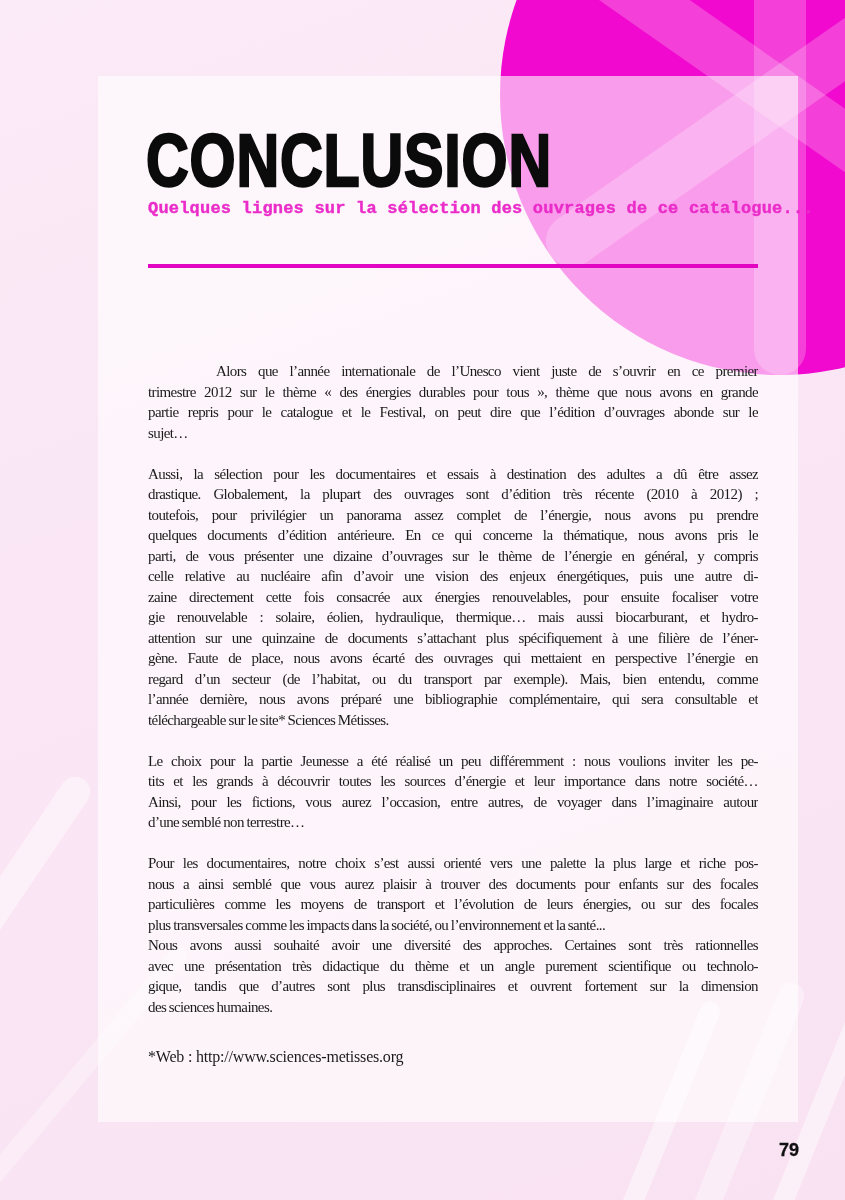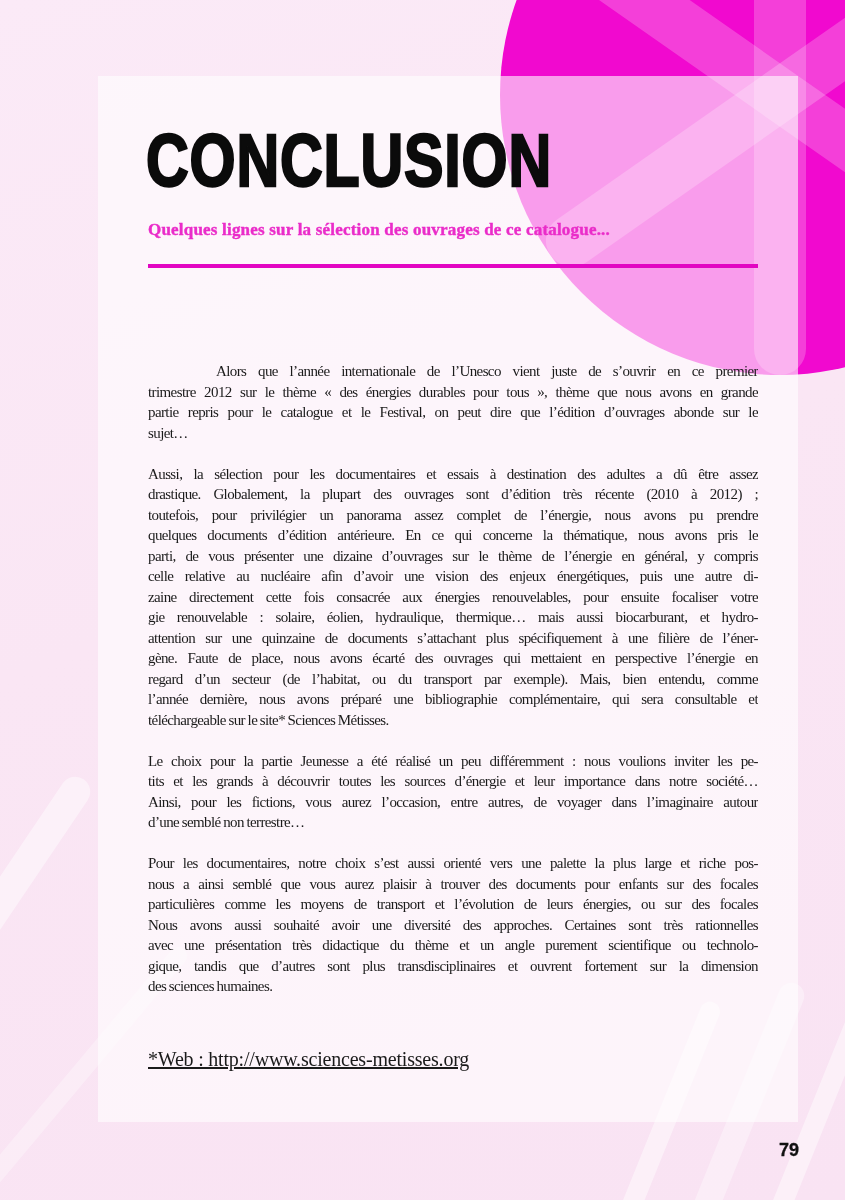--- a/index.html
+++ b/index.html
@@ -35,41 +35,41 @@
   }
   
   .title{
     position:absolute;left:146px;top:124px;margin:0;
     font-family:"Liberation Sans", sans-serif;
     font-size:74px;line-height:74px;font-weight:900;color:#0b0b0b;
     letter-spacing:1px;-webkit-text-stroke:2.4px #0b0b0b;
     transform:scaleX(.8);transform-origin:left center;white-space:nowrap;
   }
   .subtitle{
-    position:absolute;left:148px;top:219px;margin:0;
-    font-family:Liberation Serif, serif;
+    position:absolute;left:148px;top:198px;margin:0;
+    font-family:Liberation Mono, monospace;
     font-size:17px;line-height:22px;font-weight:bold;
     letter-spacing:.2px;-webkit-text-stroke:.4px currentColor;
     white-space:nowrap;
   }
   .rule{position:absolute;left:148px;top:264px;width:610px;height:4px;}
   .body{
     position:absolute;left:148px;top:322px;width:610px;
     font-size:15px;line-height:20.5px;color:#1b1b1b;
     letter-spacing:-.6px;word-spacing:-.6px;margin-top:39px;
   }
   .body p{margin:0;}
   .body p.gap{margin-bottom:20.5px;}
   .line{display:block;height:20.5px;overflow:hidden;
     text-align:justify;text-align-last:justify;}
   .line.last{text-align-last:left;}
   .line.indent{text-indent:68px;}
   .footnote{
     position:absolute;left:148px;top:1048px;
-    font-size:20px;color:#1b1b1b;letter-spacing:-.2px;text-decoration:underline;
+    font-size:16px;color:#1b1b1b;letter-spacing:-.2px;
   }
   .pagenum{
     position:absolute;left:779px;top:1140px;
     font-family:"Liberation Sans", sans-serif;
     font-size:18px;font-weight:bold;color:#111;
     -webkit-text-stroke:.3px #111;
   }
 </style>
 </head>
 <body>
@@ -121,20 +121,21 @@
       <p class="gap">
         <span class="line">Le choix pour la partie Jeunesse a été réalisé un peu différemment : nous voulions inviter les pe-</span>
         <span class="line">tits et les grands à découvrir toutes les sources d’énergie et leur importance dans notre société…</span>
         <span class="line">Ainsi, pour les fictions, vous aurez l’occasion, entre autres, de voyager dans l’imaginaire autour</span>
         <span class="line last">d’une semblé non terrestre…</span>
       </p>
       <p>
         <span class="line">Pour les documentaires, notre choix s’est aussi orienté vers une palette la plus large et riche pos-</span>
         <span class="line">nous a ainsi semblé que vous aurez plaisir à trouver des documents pour enfants sur des focales</span>
         <span class="line">particulières comme les moyens de transport et l’évolution de leurs énergies, ou sur des focales</span>
+        <span class="line last">plus transversales comme les impacts dans la société, ou l’environnement et la santé...</span>
       </p>
       <p>
         <span class="line">Nous avons aussi souhaité avoir une diversité des approches. Certaines sont très rationnelles</span>
         <span class="line">avec une présentation très didactique du thème et un angle purement scientifique ou technolo-</span>
         <span class="line">gique, tandis que d’autres sont plus transdisciplinaires et ouvrent fortement sur la dimension</span>
         <span class="line last">des sciences humaines.</span>
       </p>
     </div>
 
   <div class="footnote">*Web : http://www.sciences-metisses.org</div>

